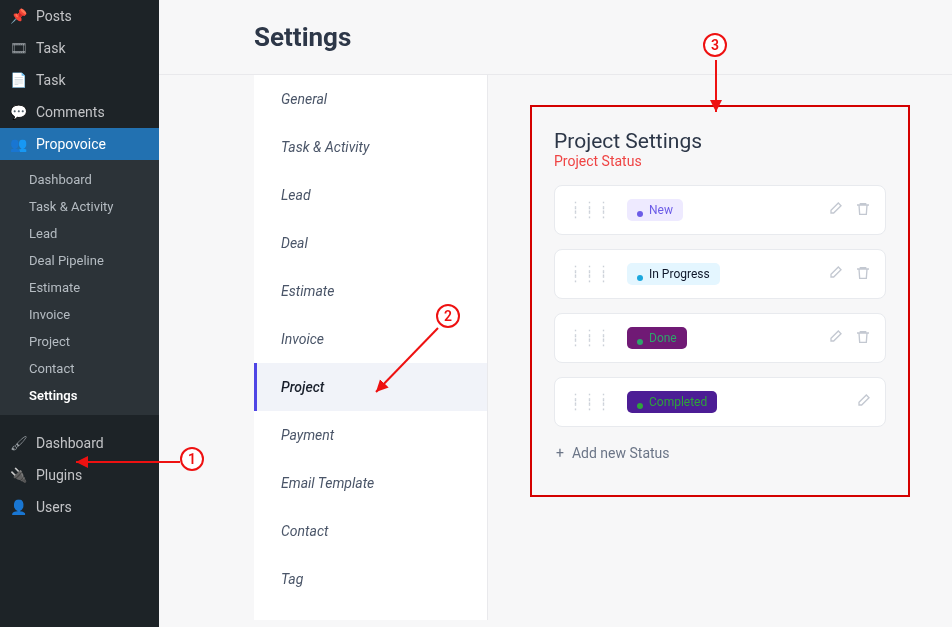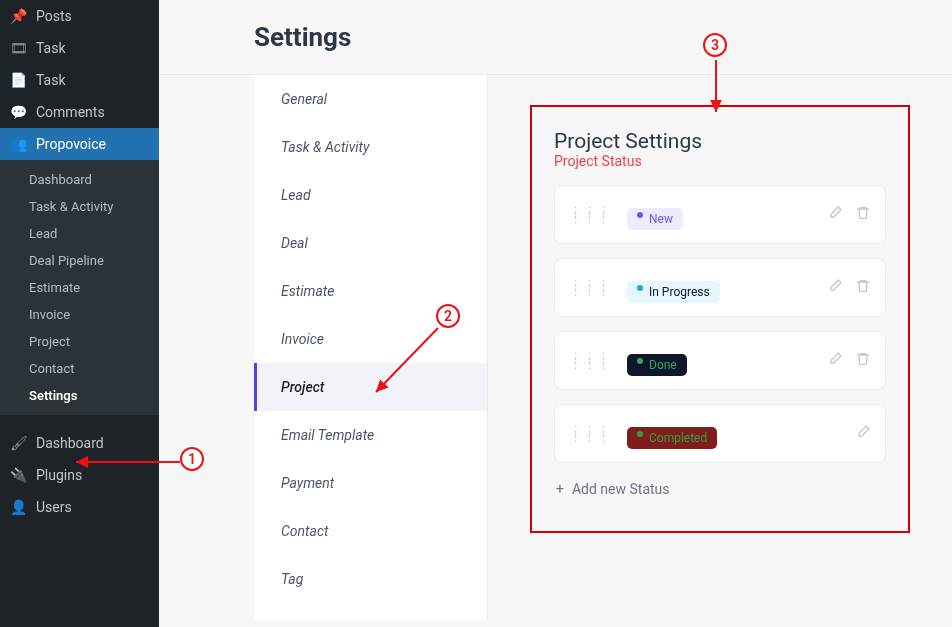--- a/index.html
+++ b/index.html
@@ -132,26 +132,25 @@
   .drag-handle {
     color: #cbd0d8;
     font-size: 13px;
     letter-spacing: 1px;
     margin-right: 16px;
     cursor: grab;
     line-height: 6px;
   }
   .badge {
     display: inline-flex;
-    align-items: flex-start;
+    align-items: flex-end;
     gap: 6px;
     font-size: 12px;
     padding: 4px 10px;
     border-radius: 5px;
-    margin-top: 9px;
   }
   .dot { width: 6px; height: 6px; border-radius: 50%; }
   .row-actions {
     margin-left: auto;
     display: flex;
     gap: 12px;
     color: #c3c8d1;
   }
   .row-actions span { cursor: pointer; }
   .add-status {
@@ -237,22 +236,22 @@
   <div class="page-title">Settings</div>
   <div class="content-row">
     <div class="settings-nav" id="settings-nav">
         <a>General</a>
         <a>Task &amp; Activity</a>
         <a>Lead</a>
         <a>Deal</a>
         <a>Estimate</a>
         <a>Invoice</a>
         <a class="active">Project</a>
+        <a>Payment</a>
         <a>Email Template</a>
-        <a>Payment</a>
         <a>Contact</a>
         <a>Tag</a>
       </div>
     <div class="settings-panel">
       <div class="panel-outline">
         <div class="panel-title">Project Settings</div>
         <div class="panel-subtitle">Project Status</div>
         <div id="status-list">
             <div class="status-row">
               <span class="drag-handle">⋮⋮⋮<br>⋮⋮⋮</span>
@@ -279,36 +278,36 @@
                 <span><svg width="16" height="16" viewBox="0 0 24 24" fill="none" stroke="currentColor" stroke-width="2">
                     <path d="M17 3l4 4-11 11H6v-4L17 3z"></path>
                   </svg></span>
                 <span><svg width="16" height="16" viewBox="0 0 24 24" fill="none" stroke="currentColor" stroke-width="2">
                     <path d="M3 6h18M8 6V4h8v2m-10 0l1 14h10l1-14"></path>
                   </svg></span>
               </span>
             </div>
             <div class="status-row">
               <span class="drag-handle">⋮⋮⋮<br>⋮⋮⋮</span>
-              <span class="badge" style="background:#0f172a;color:#2fa36b">
+              <span class="badge" style="background:#701a75;color:#2fa36b">
                 <span class="dot" style="background:#2fa36b"></span>
                 <span>Done</span>
               </span>
               <span class="row-actions">
                 <span><svg width="16" height="16" viewBox="0 0 24 24" fill="none" stroke="currentColor" stroke-width="2">
                     <path d="M17 3l4 4-11 11H6v-4L17 3z"></path>
                   </svg></span>
                 <span><svg width="16" height="16" viewBox="0 0 24 24" fill="none" stroke="currentColor" stroke-width="2">
                     <path d="M3 6h18M8 6V4h8v2m-10 0l1 14h10l1-14"></path>
                   </svg></span>
               </span>
             </div>
             <div class="status-row">
               <span class="drag-handle">⋮⋮⋮<br>⋮⋮⋮</span>
-              <span class="badge" style="background:#7f1d1d;color:#2fa33b">
+              <span class="badge" style="background:#4c1d95;color:#2fa33b">
                 <span class="dot" style="background:#2fa33b"></span>
                 <span>Completed</span>
               </span>
               <span class="row-actions">
                 <span><svg width="16" height="16" viewBox="0 0 24 24" fill="none" stroke="currentColor" stroke-width="2">
                     <path d="M17 3l4 4-11 11H6v-4L17 3z"></path>
                   </svg></span>
               </span>
             </div>
           </div>

